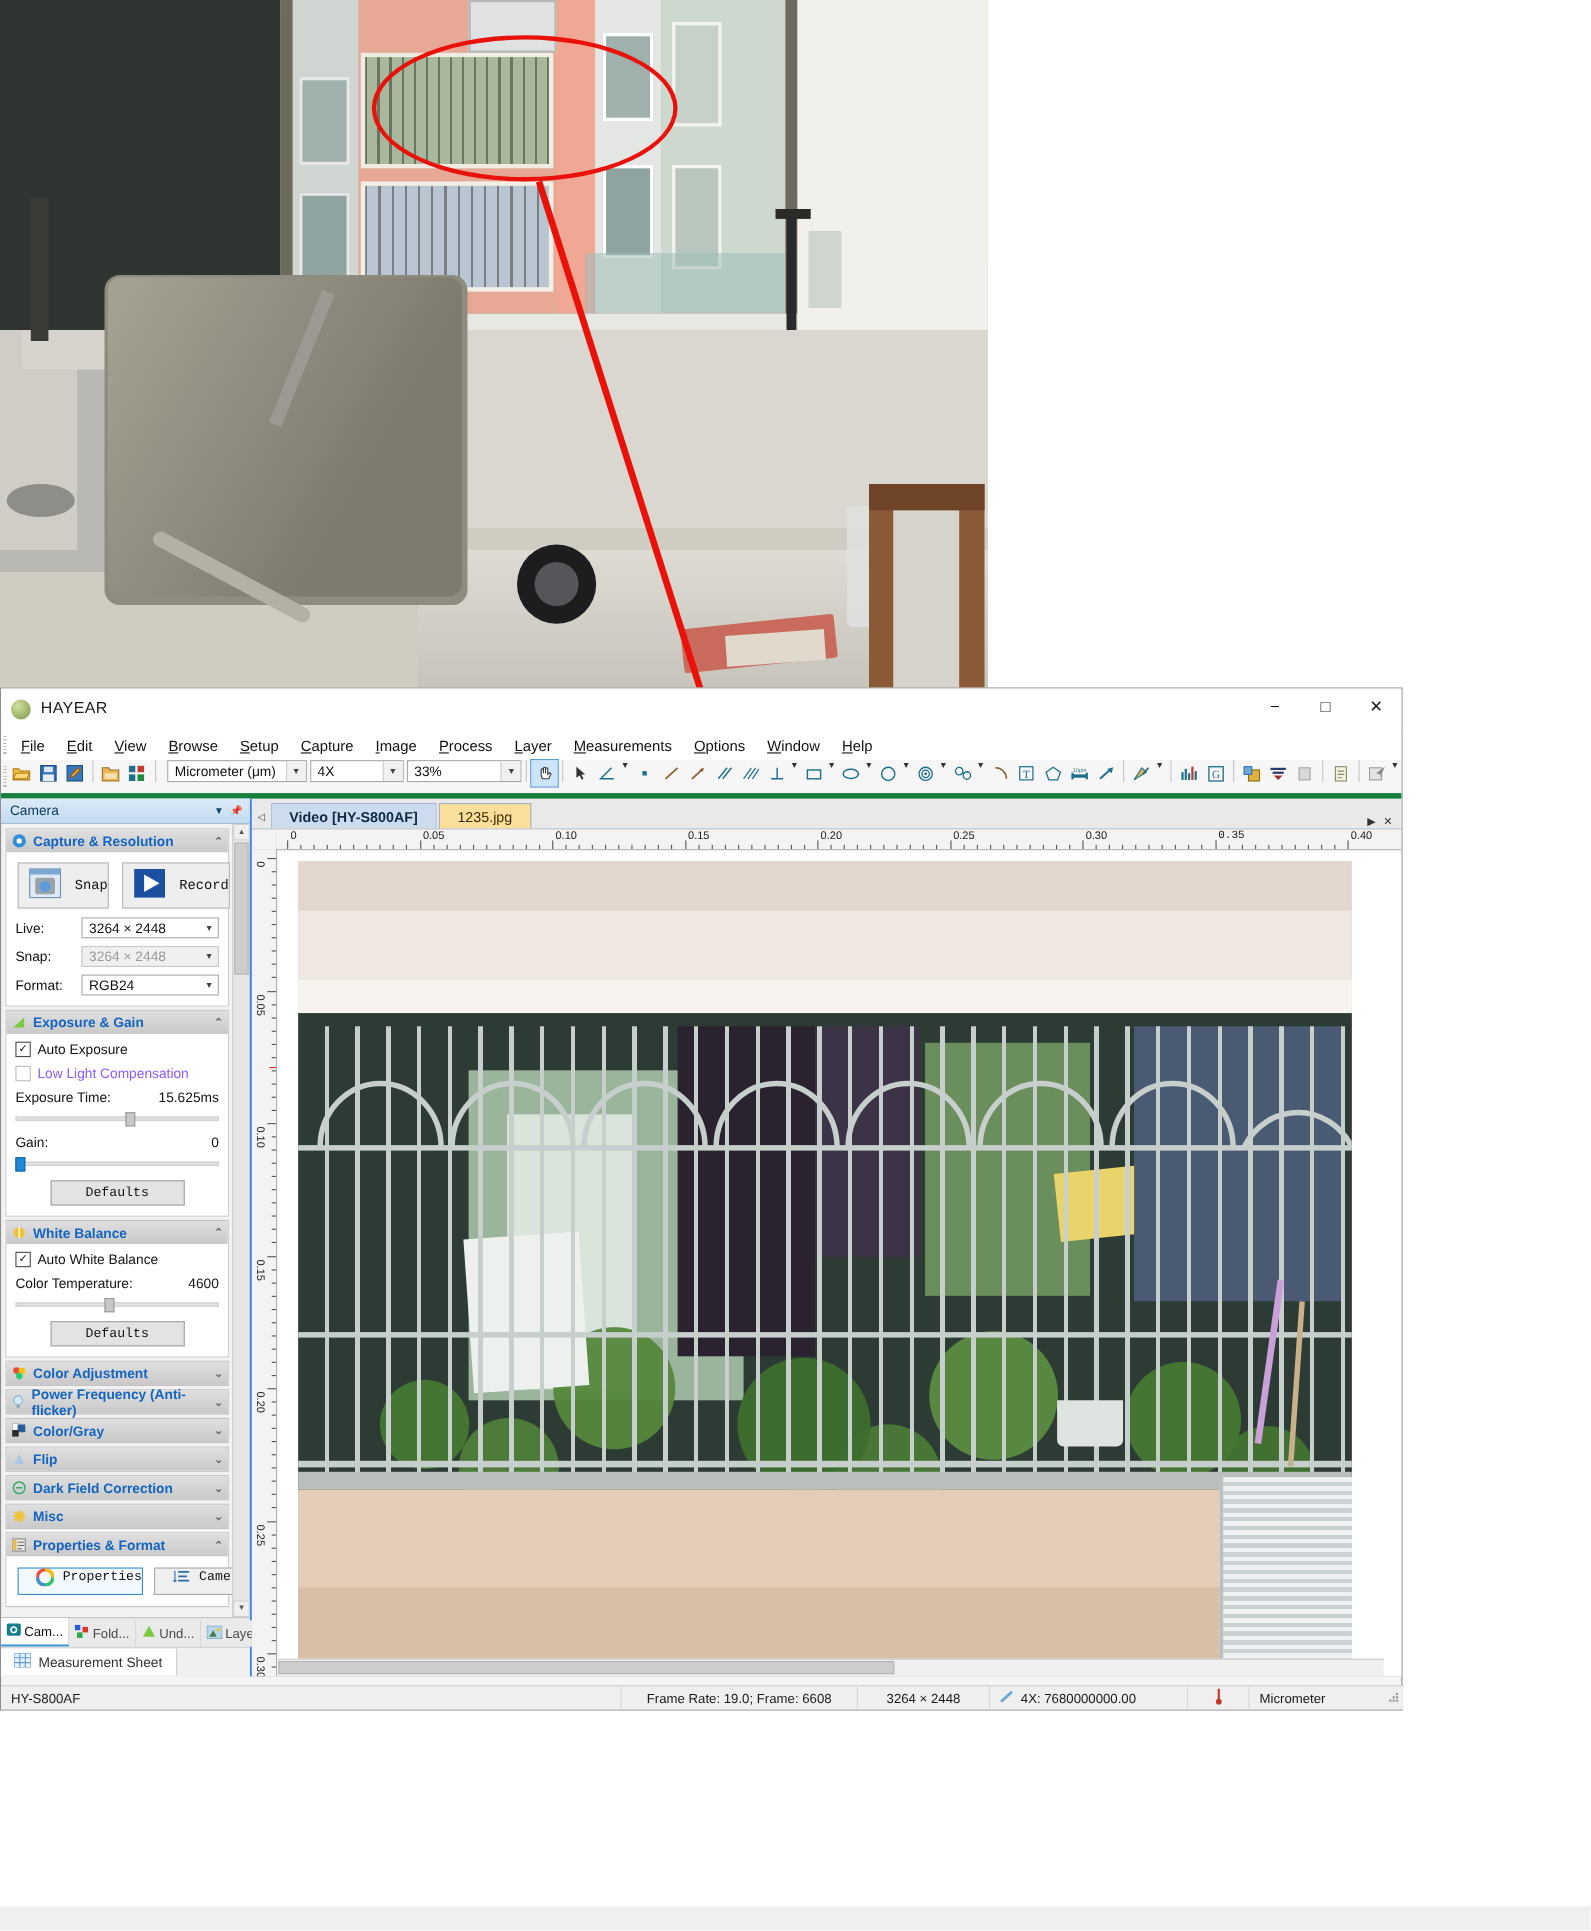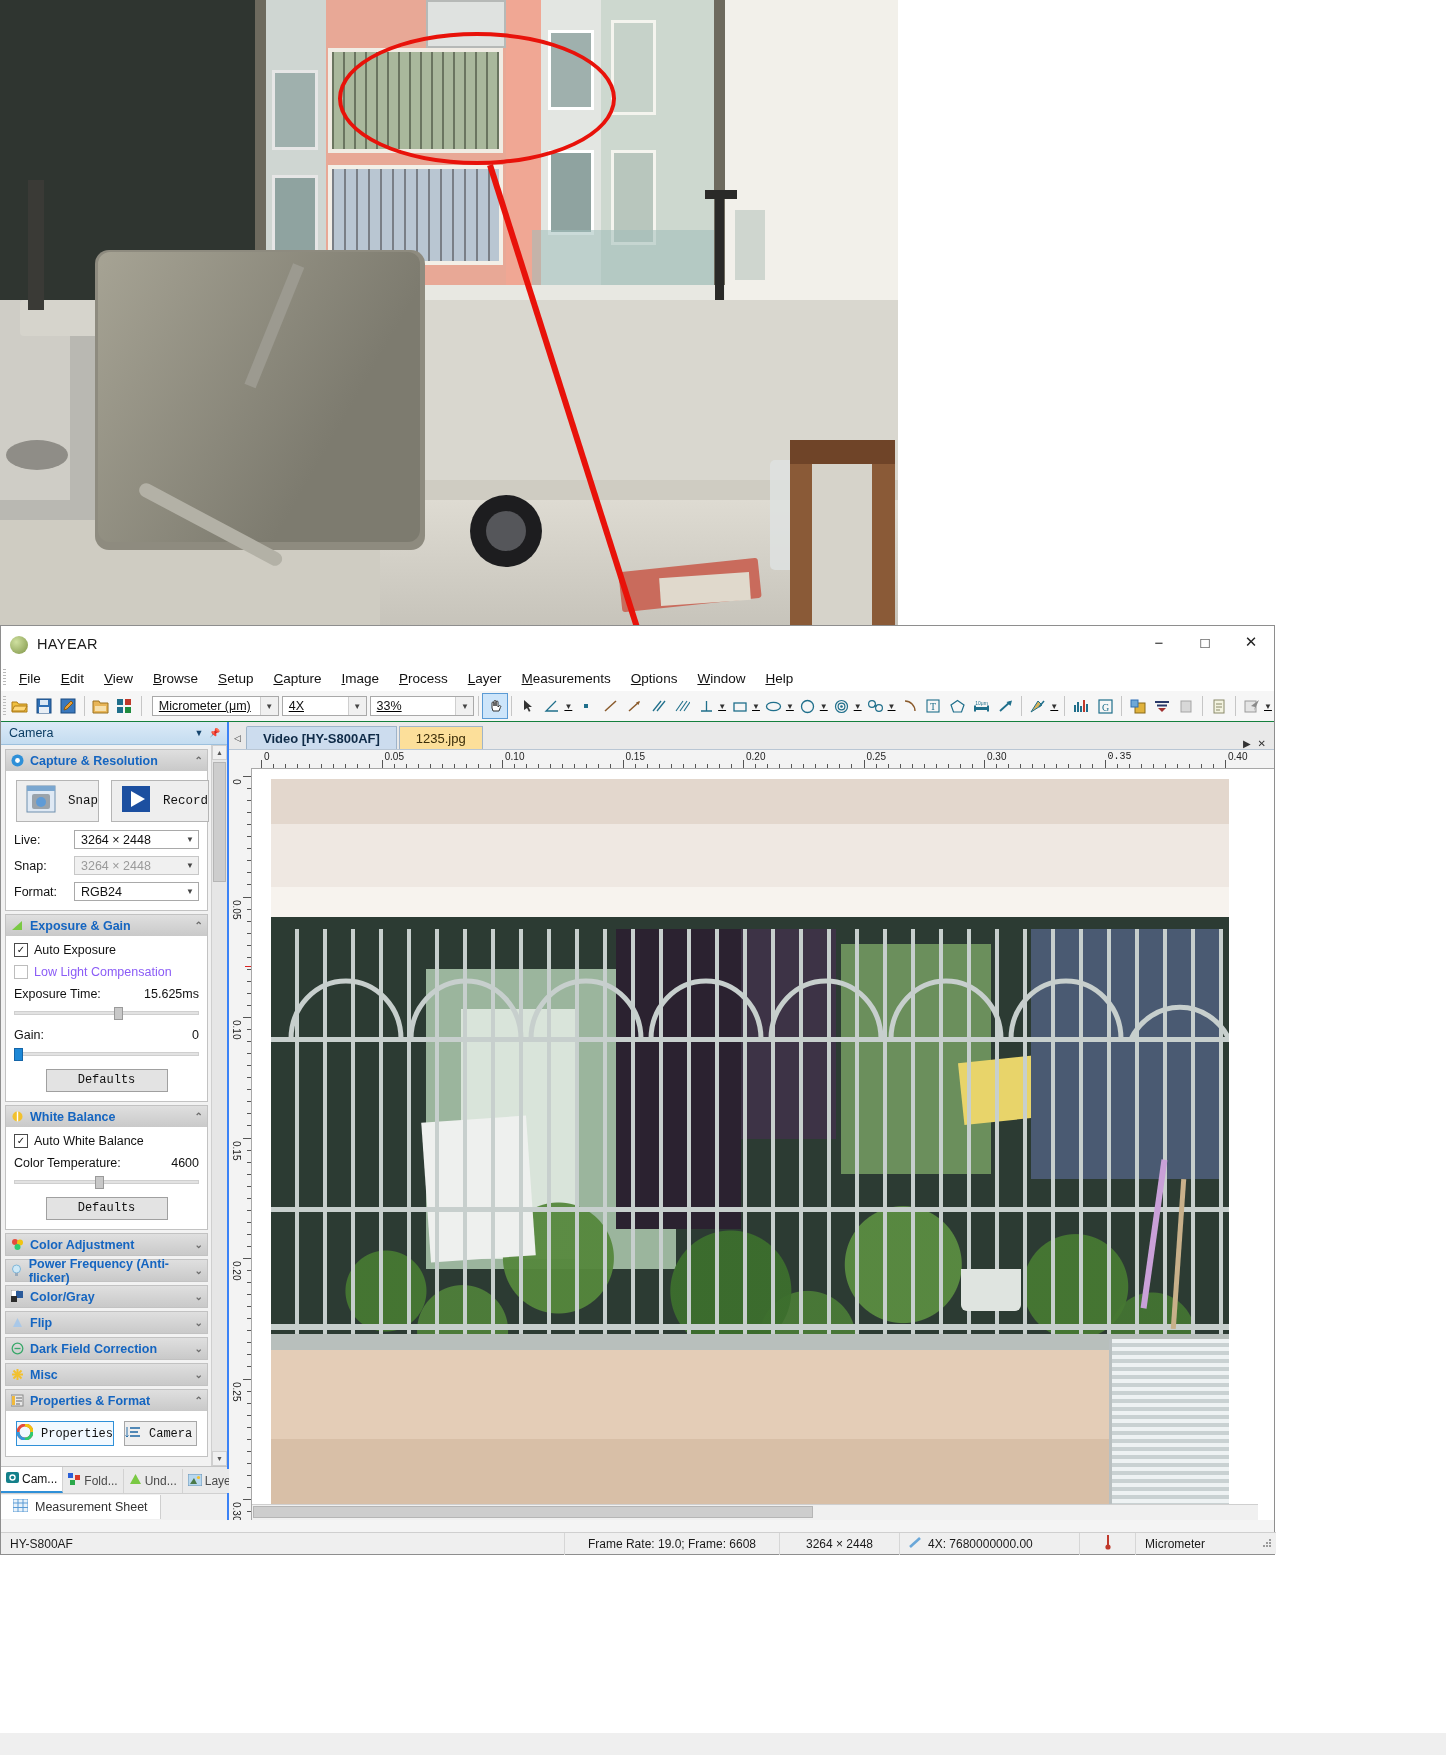--- a/index.html
+++ b/index.html
@@ -75,22 +75,22 @@
     background:radial-gradient(circle at 35% 33%,#cfe0a0,#7e9446);}
   #app-title{position:absolute;left:36px;top:10px;font-size:14.5px;color:#1a1a1a;letter-spacing:.4px;}
   .wbtn{position:absolute;top:0;width:46px;height:32px;display:flex;align-items:center;justify-content:center;
     font-size:15px;color:#222;cursor:default;}
   #w-min{right:92px;}#w-max{right:46px;}#w-close{right:0;}
   #menubar{height:26px;background:#fff;display:flex;align-items:center;padding-left:8px;gap:0;position:relative;}
   #menubar:before{content:"";position:absolute;left:2px;top:4px;width:3px;height:18px;
     background:repeating-linear-gradient(#b9b9b9 0 1px,transparent 1px 3px);}
   .menu-item{font-size:13.5px;color:#111;padding:3px 10px;cursor:default;}
   .menu-item u{text-decoration:underline;}
-  #toolbar{height:30px;background:#f6f6f6;border-bottom:1px solid #15803d;display:flex;align-items:center;
-    padding-left:7px;position:relative;text-decoration:underline;}
+  #toolbar{height:30px;background:#f6f6f6;border-bottom:5px solid #15803d;display:flex;align-items:flex-start;
+    padding-left:7px;position:relative;}
   #toolbar:before{content:"";position:absolute;left:2px;top:5px;width:3px;height:20px;
     background:repeating-linear-gradient(#bdbdbd 0 1px,transparent 1px 3px);}
   .tb-ico{width:24px;height:24px;display:flex;align-items:center;justify-content:center;cursor:default;}
   .tb-sep{width:1px;height:20px;background:#c6c6c6;margin:0 4px;}
   .tb-combo{height:20px;border:1px solid #a9a9a9;background:#fff;display:flex;align-items:center;
      font-size:12.5px;color:#111;padding-left:6px;box-sizing:border-box;position:relative;}
   .tb-combo .cb-arrow{position:absolute;right:0;top:0;width:17px;height:18px;background:#f0f0f0;
      border-left:1px solid #cfcfcf;display:flex;align-items:center;justify-content:center;font-size:8px;color:#444;}
   .dd-tiny{font-size:8px;color:#333;margin:0 2px 0 0;}
   .tb-active{background:#cde5fa;outline:1px solid #5b9bd5;}
@@ -127,22 +127,22 @@
   .cbx.dis .box{border-color:#bdbdbd;}
   .lrow{display:flex;font-size:12.5px;color:#111;margin-bottom:6px;}
   .lrow .v{margin-left:auto;}
   .slider{height:11px;position:relative;margin:0 0 10px 0;}
   .strack{position:absolute;left:0;right:0;top:4px;height:4px;background:#e2e2e2;border:1px solid #cfcfcf;box-sizing:border-box;}
   .sthumb{position:absolute;top:0;width:9px;height:13px;background:#c8c8c8;border:1px solid #9a9a9a;box-sizing:border-box;}
   .sthumb.blue{background:#1e88d6;border-color:#1565a8;}
   .defbtn{width:120px;height:21px;margin:2px auto 0 auto;display:block;background:#e3e3e3;border:1px solid #a0a0a0;
      font-size:12px;font-family:"Liberation Mono",monospace;color:#111;text-align:center;line-height:20px;}
   .pf-row{display:flex;gap:10px;padding:4px 2px 2px 2px;}
-  .pf-btn{flex:1;height:25px;border:1px solid #a7a7a7;background:#efefef;display:flex;align-items:center;
-     gap:8px;padding-left:0;font-family:"Liberation Mono",monospace;font-size:12px;color:#111;box-sizing:border-box;}
+  .pf-btn{flex:1;height:25px;border:1px solid #a7a7a7;background:#efefef;display:flex;
+     gap:8px;padding-left:16px;font-family:"Liberation Mono",monospace;font-size:12px;color:#111;box-sizing:border-box;}
   .pf-btn.sel2{border:1px solid #2f90d8;background:#f2f9ff;}
   .cap-row{display:flex;gap:12px;padding:2px 2px 8px 2px;}
   .cap-btn{flex:1;height:42px;border:1px solid #b5b5b5;background:#eeeeee;display:flex;align-items:center;
      justify-content:flex-start;gap:12px;padding-left:9px;box-sizing:border-box;}
   .cap-btn span.t{font-family:"Liberation Mono",monospace;font-size:12.5px;color:#111;}
   #lp-tabs{height:26px;background:#eaeaea;border-top:1px solid #c4c4c4;display:flex;align-items:flex-end;}
   .lt{height:24px;display:flex;align-items:center;gap:3px;padding:0 5px;font-size:12px;color:#4a4a4a;
      border-right:1px solid #d2d2d2;background:#eaeaea;white-space:nowrap;}
   .lt.active{background:#fff;color:#111;border-bottom:2px solid #2f90d8;}
   #ms-tab-row{height:26px;background:#f0f0f0;border-top:1px solid #d0d0d0;display:flex;align-items:center;}

